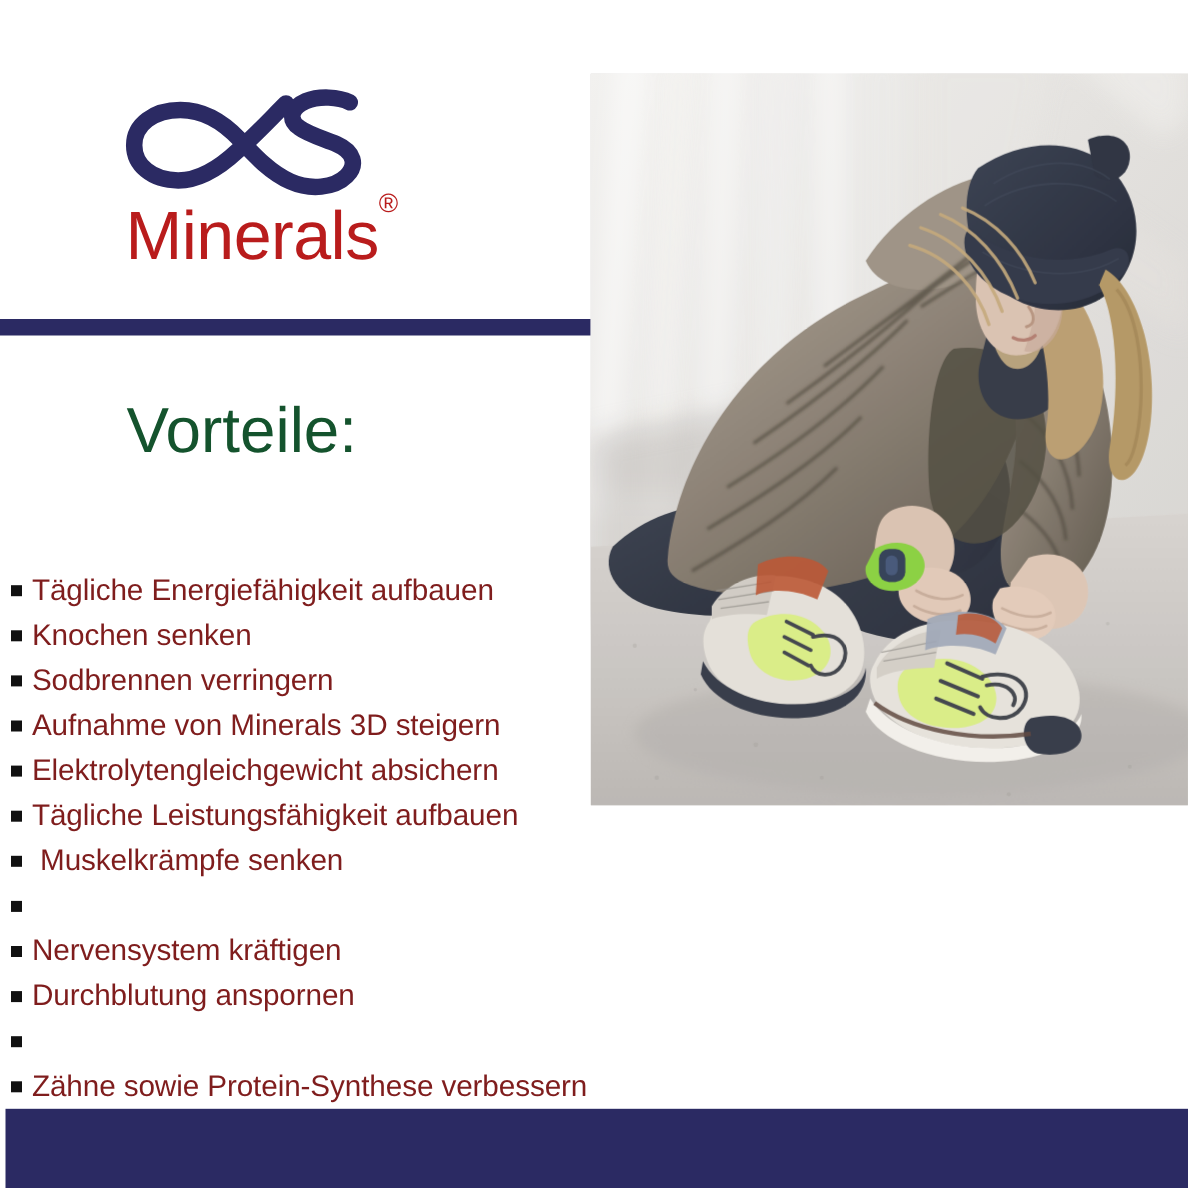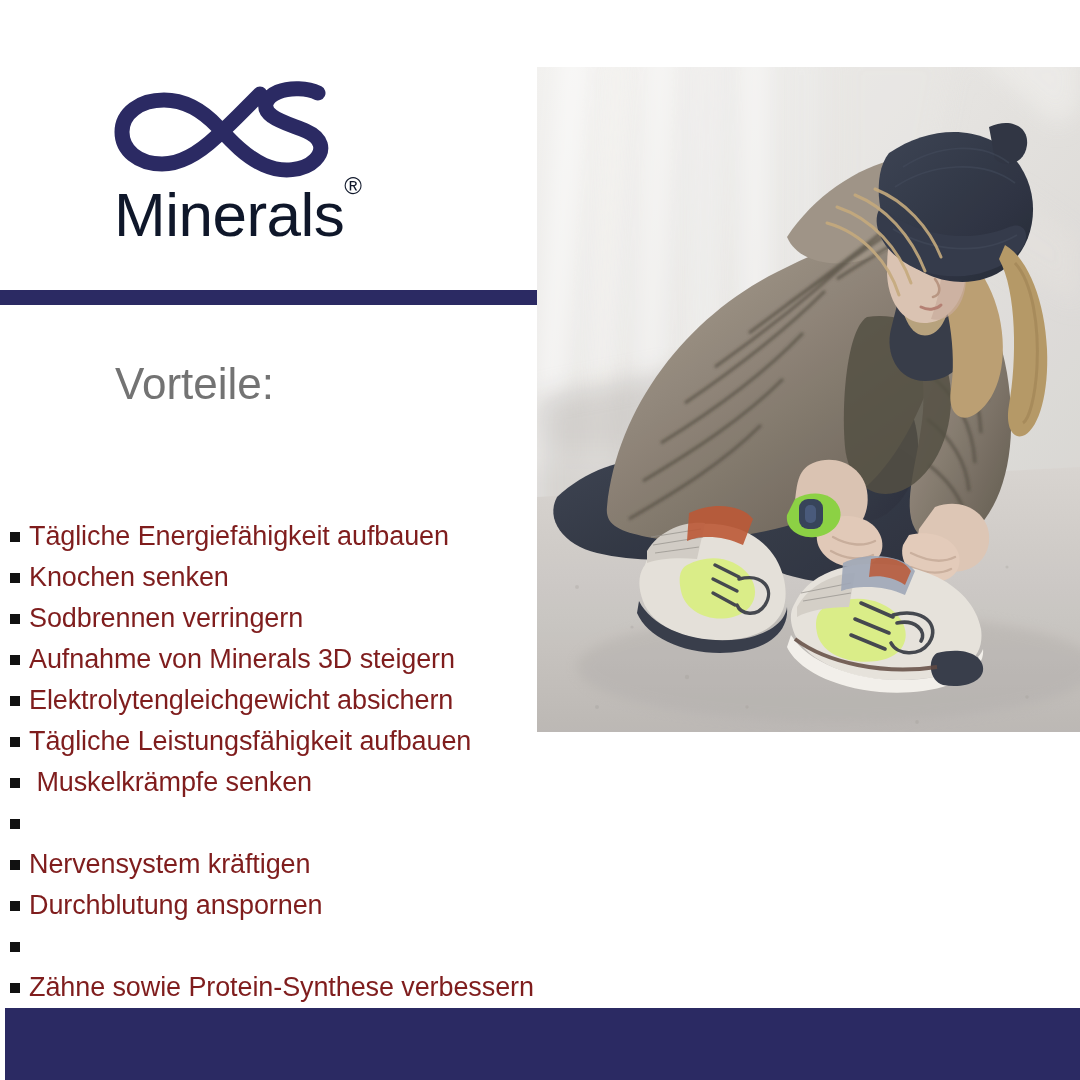--- a/index.html
+++ b/index.html
@@ -12,39 +12,39 @@
   }
   .canvas{ position:absolute; inset:0; background:#ffffff; }
 
   
   .logo-block{ position:absolute; left:112px; top:80px; width:300px; height:180px; }
   .logo-mark{ position:absolute; left:0; top:0; width:250px; height:108px; }
   .logo-mark svg{ display:block; width:250px; height:108px; }
   .logo-word{
     position:absolute; left:2px; top:104px;
     font-size:62px; letter-spacing:-0.5px;
-    color:#0f172a; font-weight:400; line-height:1;
+    color:#b91c1c; font-weight:400; line-height:1;
     white-space:nowrap;
     font-family:"Liberation Sans", sans-serif;
   }
   .logo-word .reg{
     font-size:24px; vertical-align:super; line-height:0;
     position:relative; top:-20px; left:0px;
   }
 
   
   .divider{
     position:absolute; left:0px; top:290px;
     width:537px; height:15px; background:#2b2a63;
   }
 
   
   .heading{
     position:absolute; left:115px; top:360px;
-    font-size:44px; color:#737373; font-weight:400;
+    font-size:58px; color:#14532d; font-weight:400;
     line-height:1.1; letter-spacing:0px; white-space:nowrap;
   }
 
   
   .benefits{
     position:absolute; left:10px; top:516px;
     width:670px; list-style:none;
   }
   .benefit{
     display:flex; align-items:flex-start;

